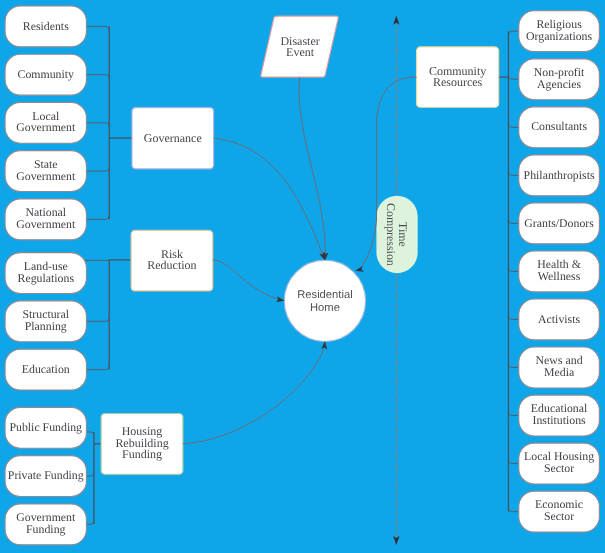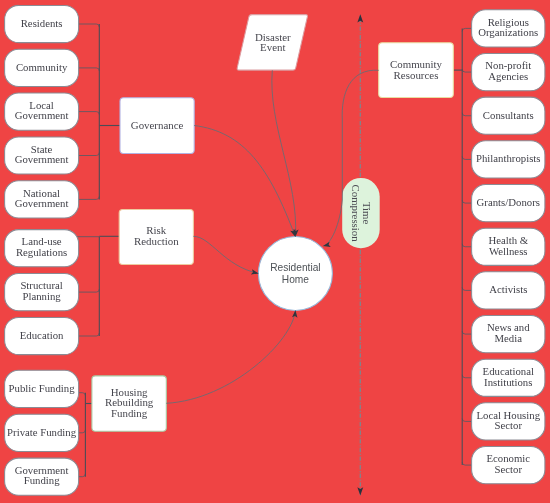--- a/index.html
+++ b/index.html
@@ -1,18 +1,18 @@
 <!DOCTYPE html>
 <html><head>
 <meta charset="utf-8">
 <title>Residential Home Recovery Diagram</title>
 <style>
   html,body{margin:0;padding:0;background:#ffffff;}
   body{width:550px;height:503px;overflow:hidden;font-family:"Liberation Serif",serif;}
-  #stage{position:relative;width:550px;height:503px;background:#ef4444;text-decoration:underline;}
+  #stage{position:relative;width:550px;height:503px;background:#0ea5e9;text-decoration:underline;}
   svg#root{display:block;position:absolute;left:0;top:0;}
   text{ -webkit-font-smoothing:antialiased; }
   .leaf-shape{fill:#ffffff;stroke:#8b8b94;stroke-width:1.05;}
   .leaf-label{font-family:"Liberation Serif",serif;font-size:10.75px;fill:#3f3f47;text-anchor:middle;}
   .hub-shape{fill:#ffffff;stroke-width:1.1;}
   .hub-label{font-family:"Liberation Serif",serif;font-size:10.9px;fill:#46464e;text-anchor:middle;}
   .connector{fill:none;stroke:#5a5a64;stroke-width:0.85;}
   .trunk{fill:none;stroke:#4c4c56;stroke-width:1.1;}
   .flow{fill:none;stroke:#6b6b73;stroke-width:0.9;}
   .center-label{font-family:"Liberation Sans",sans-serif;font-size:10.2px;fill:#4d5156;text-anchor:middle;}

